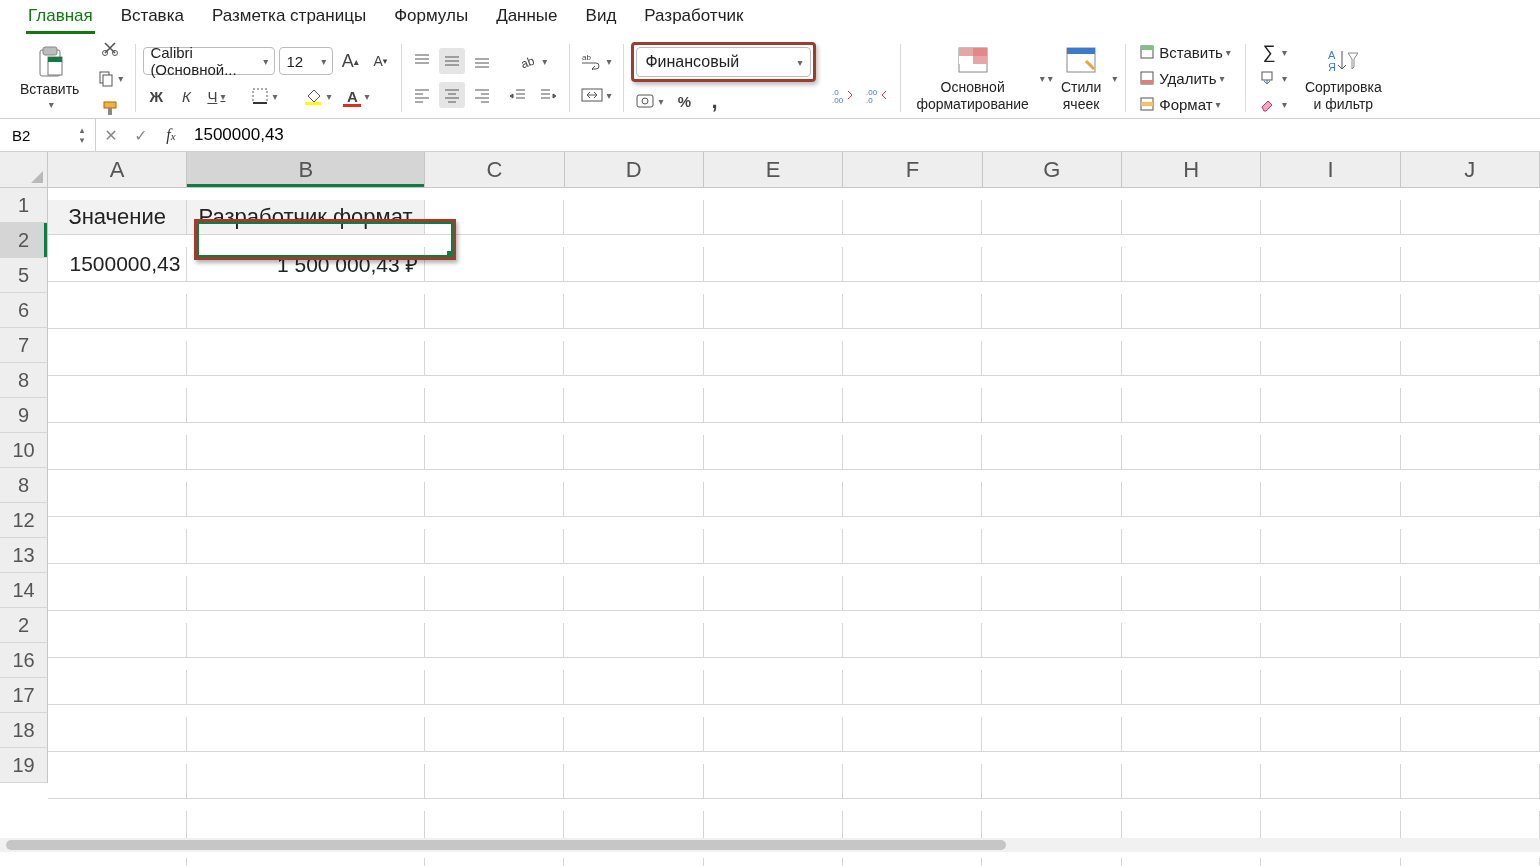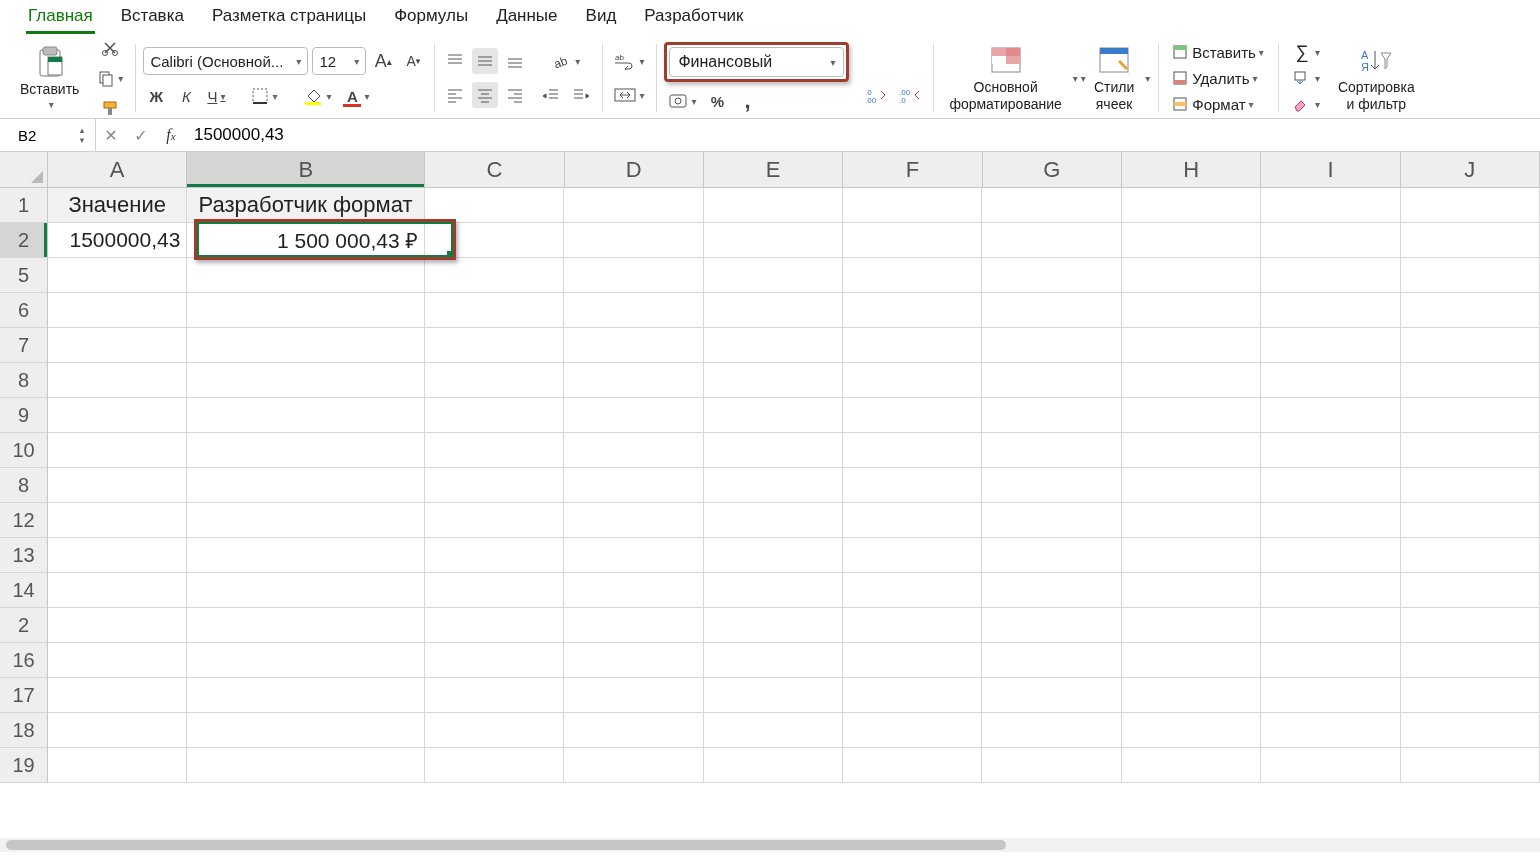--- a/index.html
+++ b/index.html
@@ -52,21 +52,21 @@
   .big-btn .ico{ width:36px; height:36px; display:flex; align-items:center;
     justify-content:center;}
   .chev{ font-size:10px; color:#666; padding-left:3px;}
   .chev-down::after{content:"▾";}
 
   .font-sel,.size-sel{
     border:1px solid #bbb; border-radius:4px; height:28px;
     display:flex; align-items:center; padding:0 6px; background:#fff;
     font-size:15px; cursor:pointer;
   }
-  .font-sel{ width:165px; justify-content:space-between;}
+  .font-sel{ width:132px; justify-content:center;}
   .size-sel{ width:54px;  justify-content:space-between;}
 
   .numfmt{
     width:175px; height:30px; border:1px solid #bbb; border-radius:4px;
     display:flex; align-items:center; justify-content:space-between;
     padding:0 8px; background:#fff; font-size:16px; cursor:pointer;
   }
   .numfmt-wrap{
     border:3px solid #9c3d2e; border-radius:4px; padding:2px;
     box-shadow:2px 3px 4px rgba(0,0,0,.25);
@@ -82,21 +82,21 @@
   .fbar{
     display:flex; align-items:center; height:34px;
     border-top:1px solid #d0d0d0; border-bottom:1px solid #d0d0d0;
   }
   .namebox{
     width:96px; height:100%;
     border-right:1px solid #d0d0d0;
     display:flex; align-items:center;
   }
   .namebox input{
-    border:none; width:70px; padding:0 18px; font-size:15px; outline:none;
+    border:none; width:70px; padding:0 12px; font-size:15px; outline:none;
   }
   .nb-step{ width:24px; display:flex; flex-direction:column; }
   .nb-step span{ font-size:9px; text-align:center; color:#666; cursor:pointer;}
   .fbar .fbtn{ width:30px; text-align:center; color:#888; font-size:16px;
     cursor:pointer;}
   .fbar .fx{ font-style:italic; font-family:serif; color:#333;}
   .fbar .fedit{
     flex:1; border:none; outline:none; padding:0 8px; font-size:17px;
   }
 
@@ -132,21 +132,21 @@
     border-bottom:1px solid #d6d6d6; background:#eee;
     display:flex; align-items:center; justify-content:center;
     font-size:20px; color:#555; cursor:pointer;
   }
   .rh.sel{ background:#d5d5d5; position:relative;}
   .rh.sel::after{content:"";position:absolute;top:0;bottom:0;right:0;width:3px;
     background:#107c41;}
   .cells{
     position:absolute; left:48px; top:36px; right:0; bottom:0;
   }
-  .crow{ display:flex; height:35px;}
+  .crow{ display:flex; height:35px;margin-top:12px;}
   .cell{
     border-right:1px solid #d6d6d6; border-bottom:1px solid #d6d6d6;
     padding:0 6px; display:flex; align-items:center; font-size:21px;
     background:#fff;
   }
   .cell.hdr{ background:#f2f2f2; justify-content:center; font-size:22px;}
   .cell.right{justify-content:flex-end;}
   .sel-cell{
     position:absolute; border:2px solid #107c41; pointer-events:none;
   }

